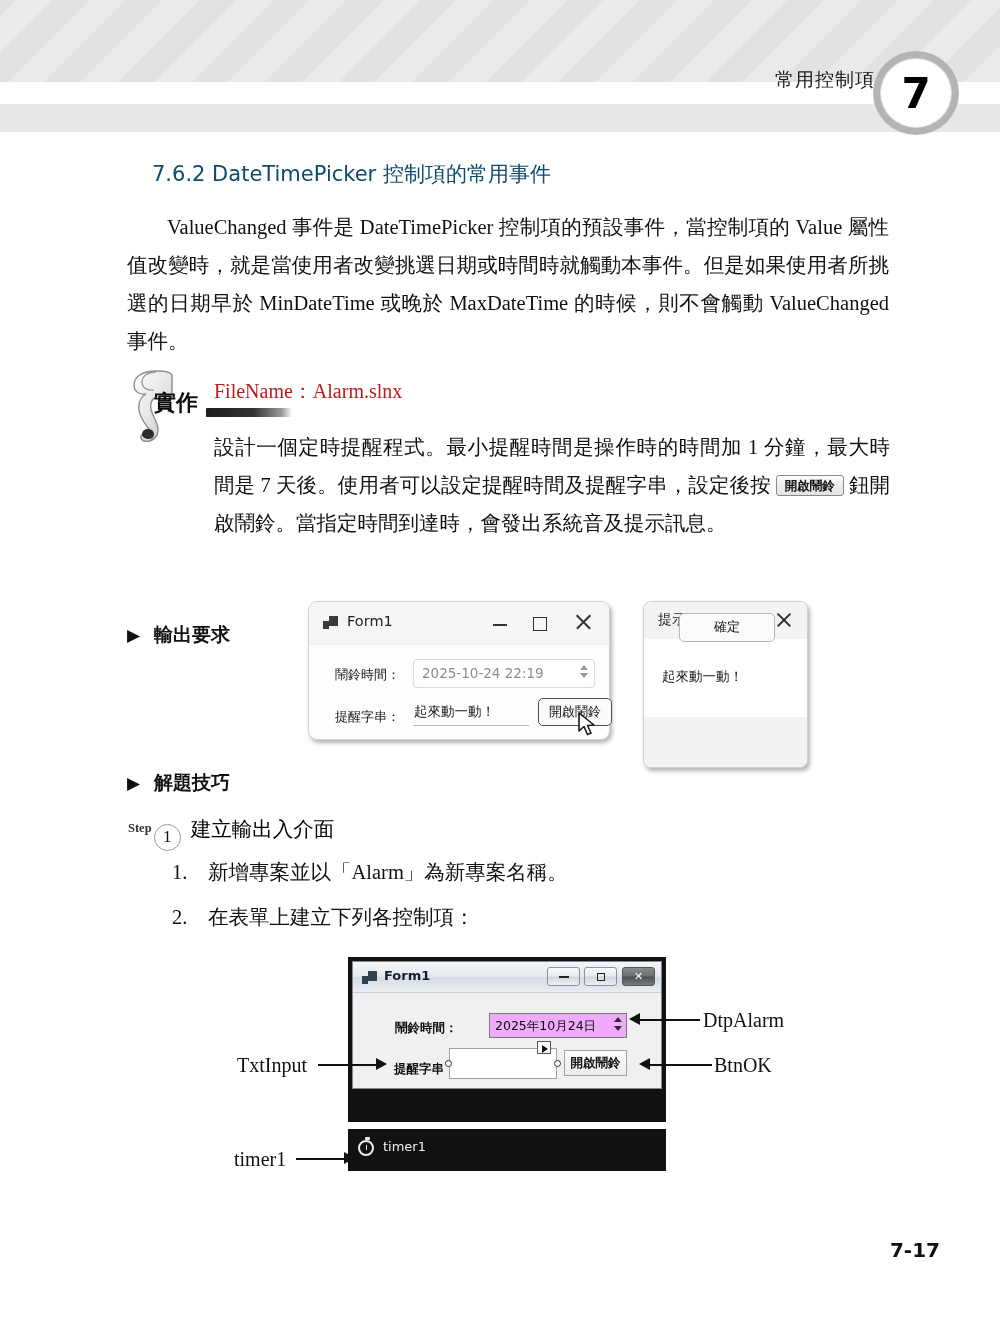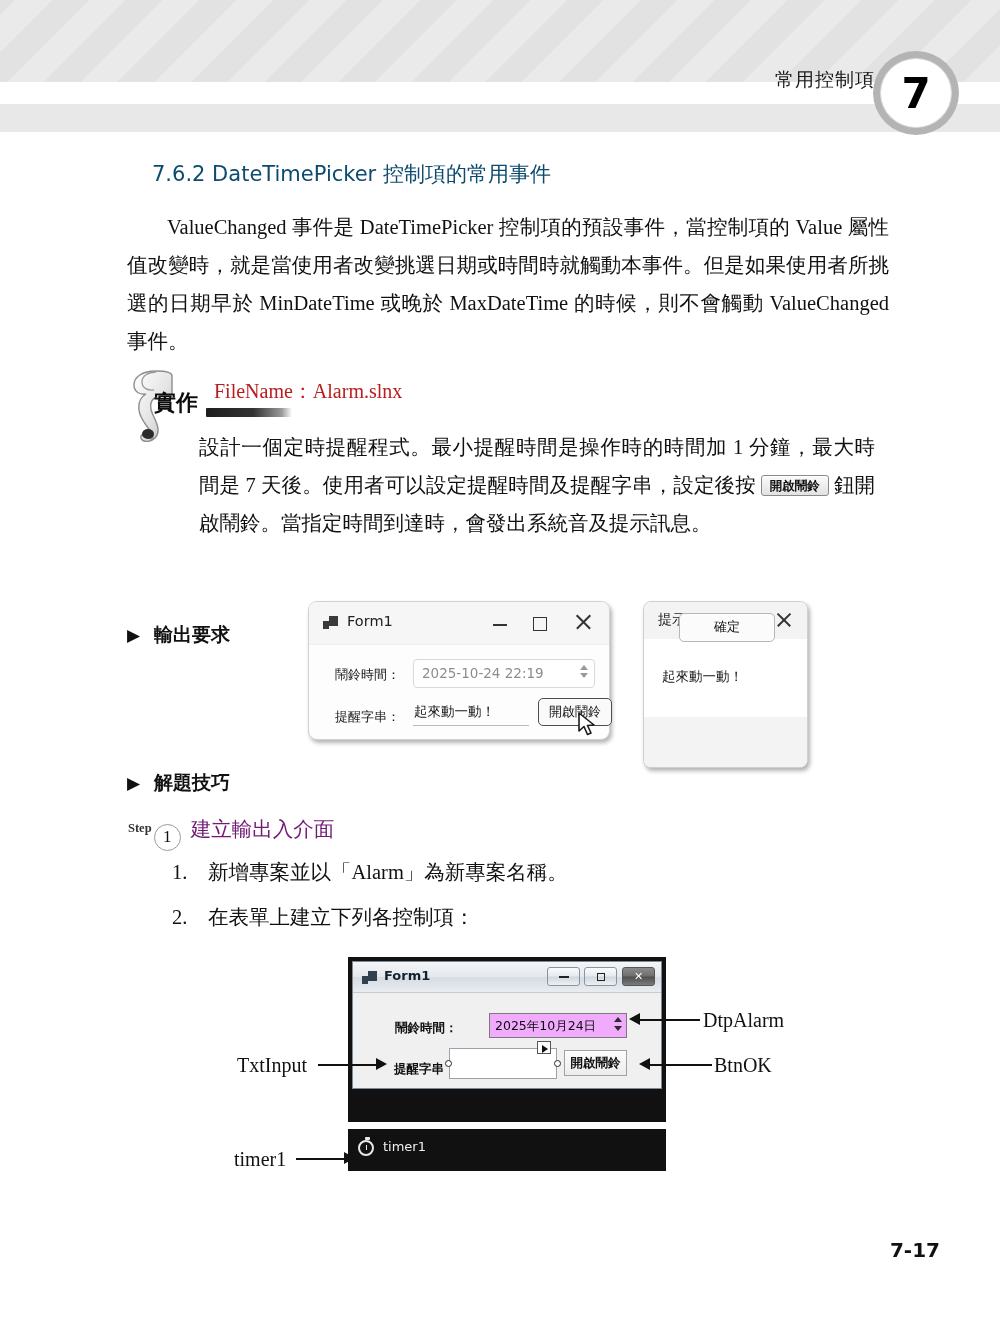--- a/index.html
+++ b/index.html
@@ -70,21 +70,21 @@
   .filename{
     position:absolute;left:214px;top:378px;
     font-family:"Liberation Serif","DejaVu Serif",serif;
     font-size:20px;color:#b91c1c;white-space:nowrap;
   }
   .file-underbar{
     position:absolute;left:206px;top:408px;width:86px;height:9px;
     background:linear-gradient(to right,#1d1d1d 0%,#333 55%,#9a9a9a 88%,#ffffff 100%);
     border-radius:1px;
   }
-  #task-para{left:199px;top:428px;width:676px;}
+  #task-para{left:214px;top:428px;width:676px;}
   .inline-btn{
     display:inline-block;
     font-family:"DejaVu Sans","Liberation Sans",sans-serif;
     font-size:12.5px;font-weight:bold;color:#111;
     background:linear-gradient(to bottom,#fbfbfb,#e2e2e2);
     border:1px solid #8a8a8a;border-radius:3px;
     padding:2px 8px;line-height:15px;vertical-align:2px;margin:0 5px;
     box-shadow:inset 0 1px 0 #fff;
   }
 
@@ -103,21 +103,21 @@
   .step-word{
     font-family:Liberation Serif, serif;
     font-size:12.5px;font-weight:bold;color:#333;vertical-align:4px;
   }
   .step-circle{
     display:inline-block;width:25px;height:25px;border:1.4px solid #9a9a9a;
     border-radius:50%;text-align:center;line-height:24px;
     font-family:"Liberation Serif",serif;font-size:17px;color:#111;
     margin:0 10px 0 2px;vertical-align:-6px;
   }
-  .step-text{font-family:"Liberation Serif",serif;font-size:20.5px;color:#701a75;}
+  .step-text{font-family:"Liberation Serif",serif;font-size:20.5px;color:#000000;}
   .num-item{
     position:absolute;
     font-family:"Liberation Serif","DejaVu Serif",serif;
     font-size:20.5px;color:#111;white-space:nowrap;
   }
   #num-1{left:172px;top:858px;}
   #num-2{left:172px;top:903px;}
   .num-marker{display:inline-block;width:36px;}
 
   

